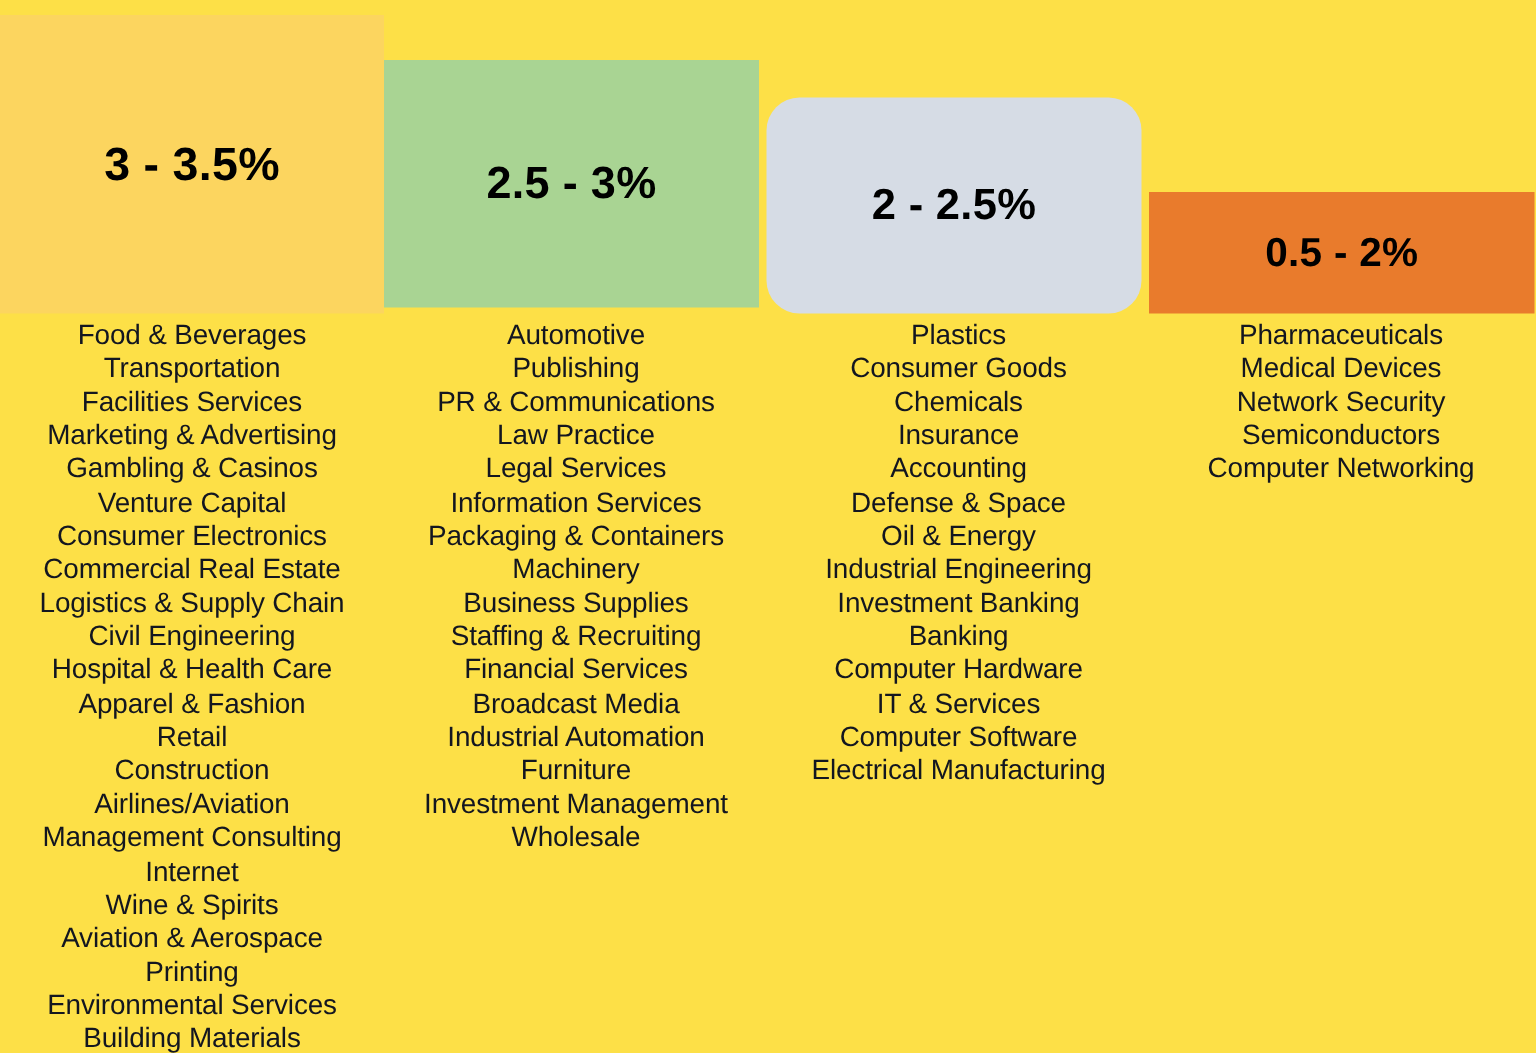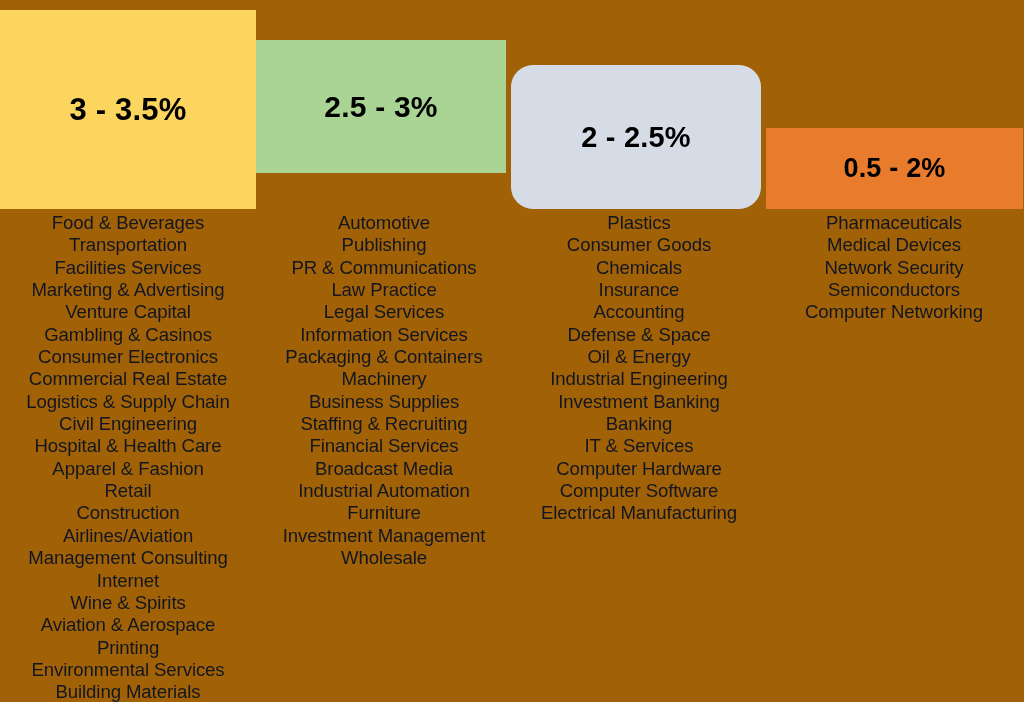--- a/index.html
+++ b/index.html
@@ -11,21 +11,21 @@
     width: 1024px;
     height: 702px;
     font-family: "Liberation Sans", sans-serif;
     overflow: hidden;
     position: relative;
   }
   #page {
     position: relative;
     width: 1024px;
     height: 702px;
-    background: #a16207;
+    background: #fde047;
   }
   .column {
     position: absolute;
     top: 0;
     width: 256px;
     height: 702px;
   }
   .bar {
     position: absolute;
     left: 0;
@@ -58,21 +58,21 @@
     letter-spacing: -0.1px;
   }
 
   
   #col-1 { left: 0px; }
   #col-2 { left: 256px; }
   #col-3 { left: 511px; }
   #col-4 { left: 766px; }
 
   #col-1 .bar { top: 10px;  height: 199px; }
-  #col-2 .bar { top: 40px;  height: 133px; width: 250px; left: 0; justify-content: center; }
+  #col-2 .bar { top: 40px;  height: 165px; width: 250px; left: 0; justify-content: center; }
   #col-3 .bar { top: 65px;  height: 144px; width: 250px; left: 0; }
   #col-4 .bar { top: 128px; height: 81px;  width: 257px; left: 0; }
 
   #col-2 .bar-label { font-size: 30px; }
   #col-3 .bar-label { font-size: 29px; }
   #col-4 .bar-label { font-size: 27px; }
 </style>
 </head>
 <body>
 
@@ -80,22 +80,22 @@
 
   <div class="column" id="col-1">
     <div class="bar" style="background: rgb(252, 213, 95);">
       <span class="bar-label">3 - 3.5%</span>
     </div>
     <div class="list">
         <div class="list-item">Food &amp; Beverages</div>
         <div class="list-item">Transportation</div>
         <div class="list-item">Facilities Services</div>
         <div class="list-item">Marketing &amp; Advertising</div>
+        <div class="list-item">Gambling &amp; Casinos</div>
         <div class="list-item">Venture Capital</div>
-        <div class="list-item">Gambling &amp; Casinos</div>
         <div class="list-item">Consumer Electronics</div>
         <div class="list-item">Commercial Real Estate</div>
         <div class="list-item">Logistics &amp; Supply Chain</div>
         <div class="list-item">Civil Engineering</div>
         <div class="list-item">Hospital &amp; Health Care</div>
         <div class="list-item">Apparel &amp; Fashion</div>
         <div class="list-item">Retail</div>
         <div class="list-item">Construction</div>
         <div class="list-item">Airlines/Aviation</div>
         <div class="list-item">Management Consulting</div>
@@ -140,22 +140,22 @@
         <div class="list-item">Plastics</div>
         <div class="list-item">Consumer Goods</div>
         <div class="list-item">Chemicals</div>
         <div class="list-item">Insurance</div>
         <div class="list-item">Accounting</div>
         <div class="list-item">Defense &amp; Space</div>
         <div class="list-item">Oil &amp; Energy</div>
         <div class="list-item">Industrial Engineering</div>
         <div class="list-item">Investment Banking</div>
         <div class="list-item">Banking</div>
+        <div class="list-item">Computer Hardware</div>
         <div class="list-item">IT &amp; Services</div>
-        <div class="list-item">Computer Hardware</div>
         <div class="list-item">Computer Software</div>
         <div class="list-item">Electrical Manufacturing</div>
       </div>
   </div>
 
   <div class="column" id="col-4">
     <div class="bar" style="background: rgb(233, 123, 44); align-items: center;">
       <span class="bar-label">0.5 - 2%</span>
     </div>
     <div class="list">

